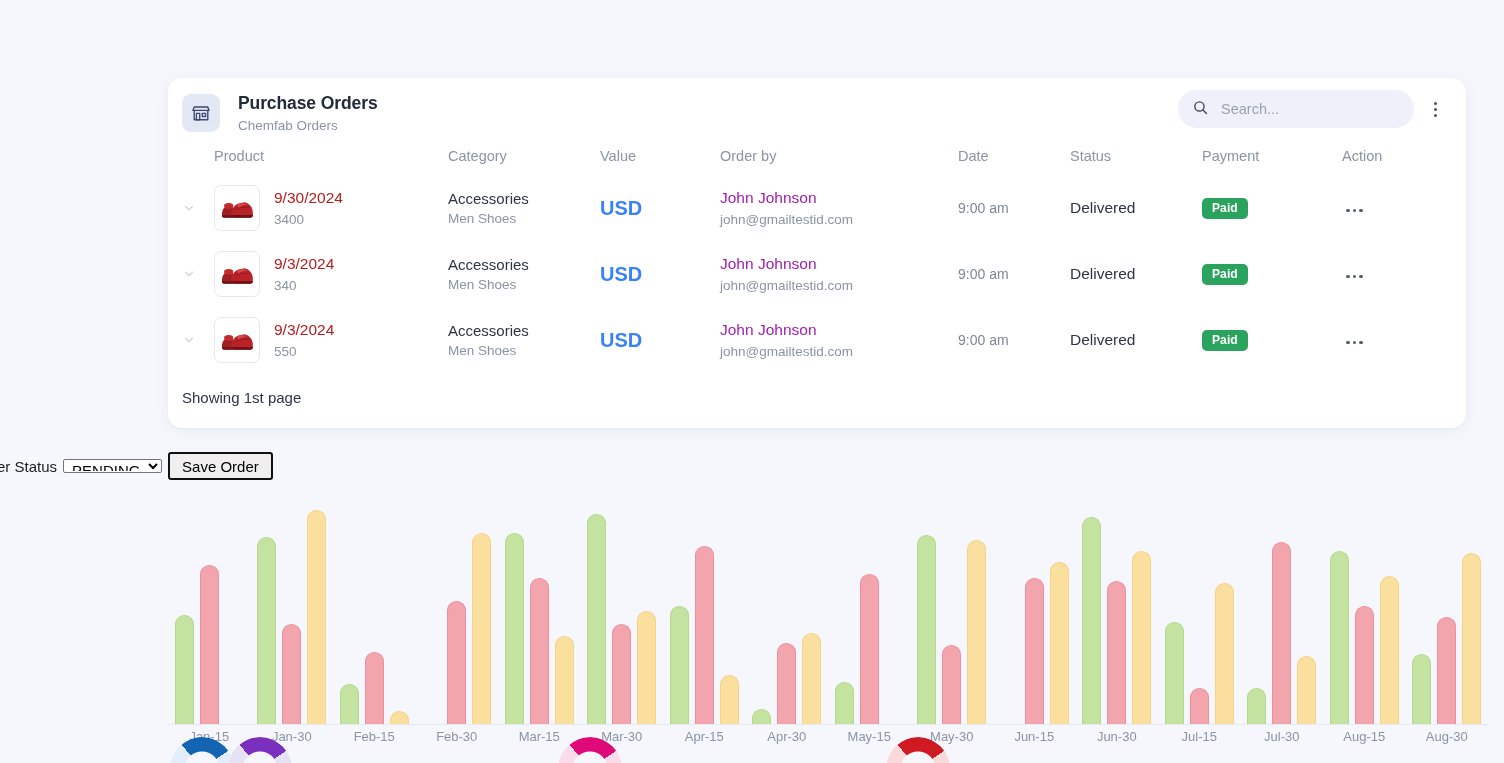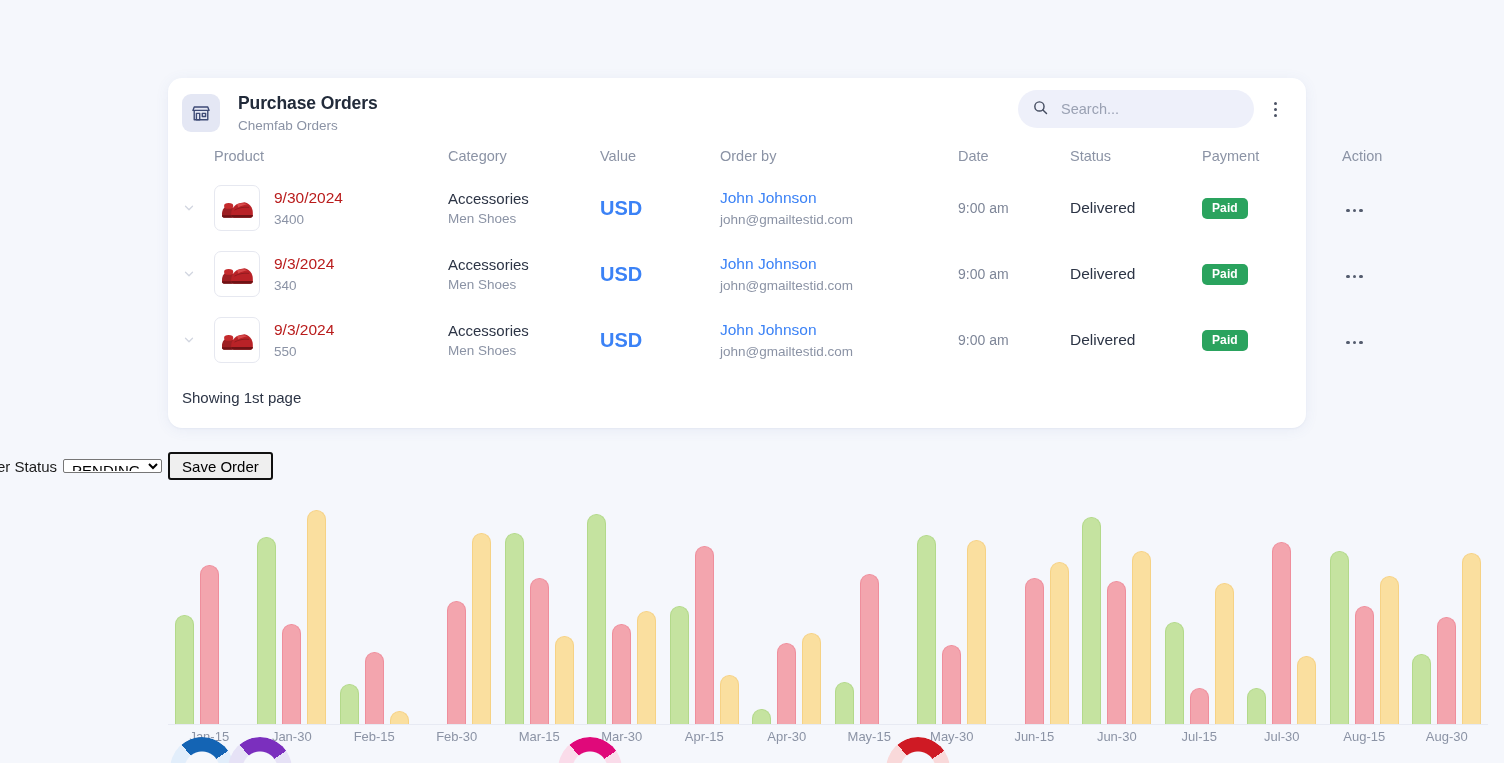--- a/index.html
+++ b/index.html
@@ -15,21 +15,21 @@
     font-family: "Liberation Sans", sans-serif;
     color: #2e3a4d;
     position: relative;
   }
 
   
   .order-card {
     position: absolute;
     left: 168px;
     top: 78px;
-    width: 1138px;
+    width: 1298px;
     background: #ffffff;
     border-radius: 14px;
     box-shadow: 0 2px 14px rgba(80, 96, 160, 0.08), 0 1px 2px rgba(80,96,160,0.05);
   }
 
   .card-head {
     display: flex;
     align-items: flex-start;
     padding: 14px 22px 4px 14px;
     position: relative;
@@ -164,21 +164,21 @@
     color: #8b93a5;
     margin-top: 3px;
     line-height: 1.2;
   }
 
   .cat-l1 { font-size: 15px; color: #2c3445; line-height: 1.3; }
   .cat-l2 { font-size: 13.5px; color: #8b93a5; margin-top: 3px; line-height: 1.2; }
 
   .val-txt { font-size: 20px; color: #3b82f6; font-weight: bold; }
 
-  .by-l1 { font-size: 15.5px; color: #3b82f6; line-height: 1.3; }
+  .by-l1 { font-size: 15.5px; color: #a21caf; line-height: 1.3; }
   .by-l2 { font-size: 13.5px; color: #8b93a5; margin-top: 3px; line-height: 1.2; }
 
   .date-txt { font-size: 14px; color: #7e8698; }
   .status-txt { font-size: 15.5px; color: #2c3445; margin-top: 48px; }
 
   .badge-paid {
     display: inline-block;
     background: #2aa35e;
     color: #ffffff;
     font-size: 12px;

